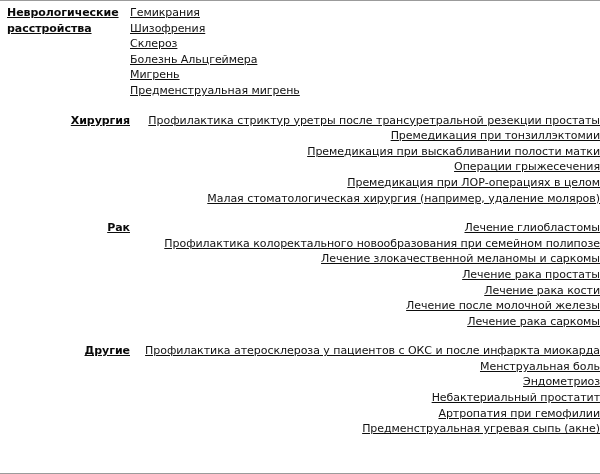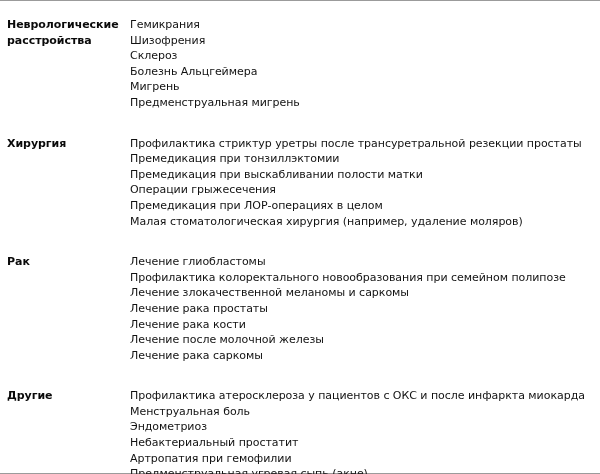--- a/index.html
+++ b/index.html
@@ -16,32 +16,34 @@
     color: #0d0d0d;
     -webkit-font-smoothing: antialiased;
   }
 
   .doc-table {
     box-sizing: border-box;
     width: 600px;
     height: 474px;
     border-top: 1px solid #9b9b9b;
     border-bottom: 1px solid #9b9b9b;
-    padding-top: 16px;
+    padding-top: 4px;
     position: relative;
+    text-decoration: underline;
   }
 
   .section {
     display: flex;
     align-items: flex-start;
     width: 100%;
   }
 
   .section + .section {
-    margin-top: 25px;
+    margin-top: 14px;
+    text-align: right;
   }
 
   .section-label {
     flex: 0 0 130px;
     width: 130px;
     padding-left: 7px;
     box-sizing: border-box;
     font-weight: bold;
     font-size: 11px;
     line-height: 15.6px;

